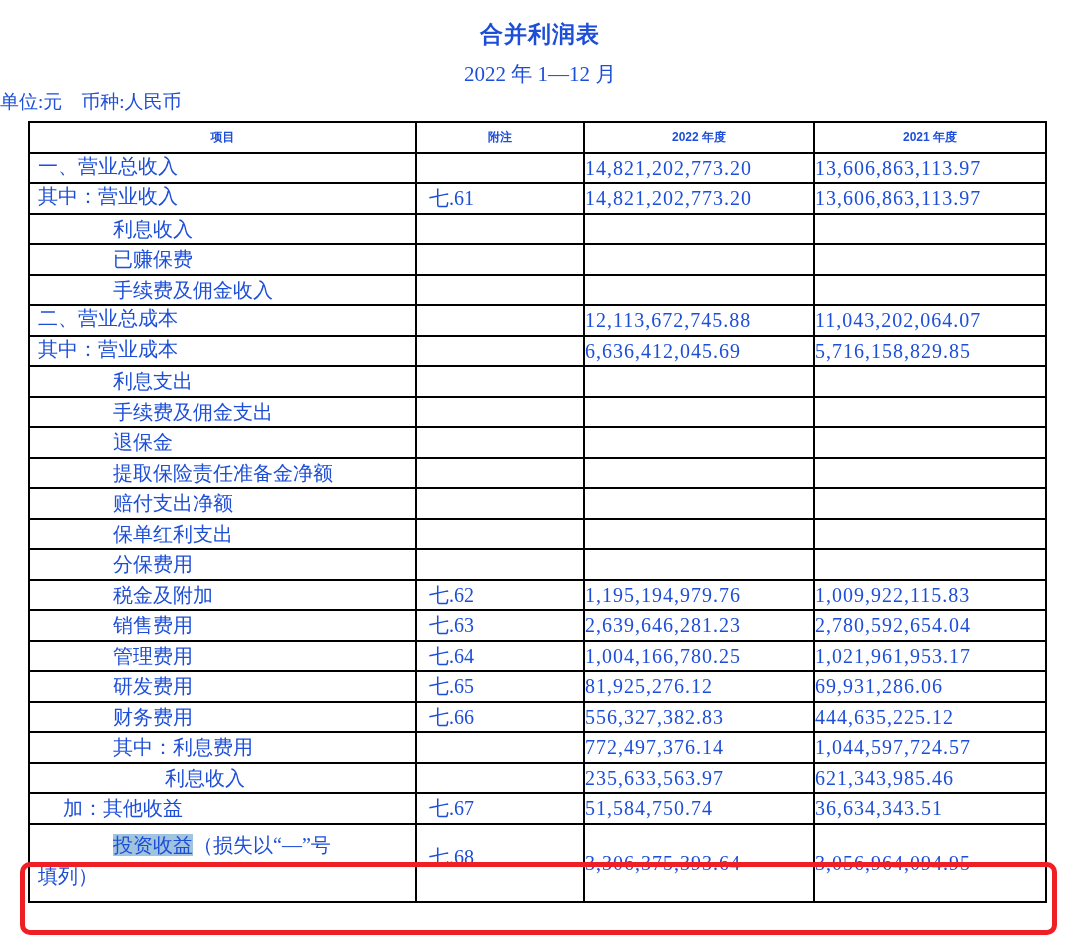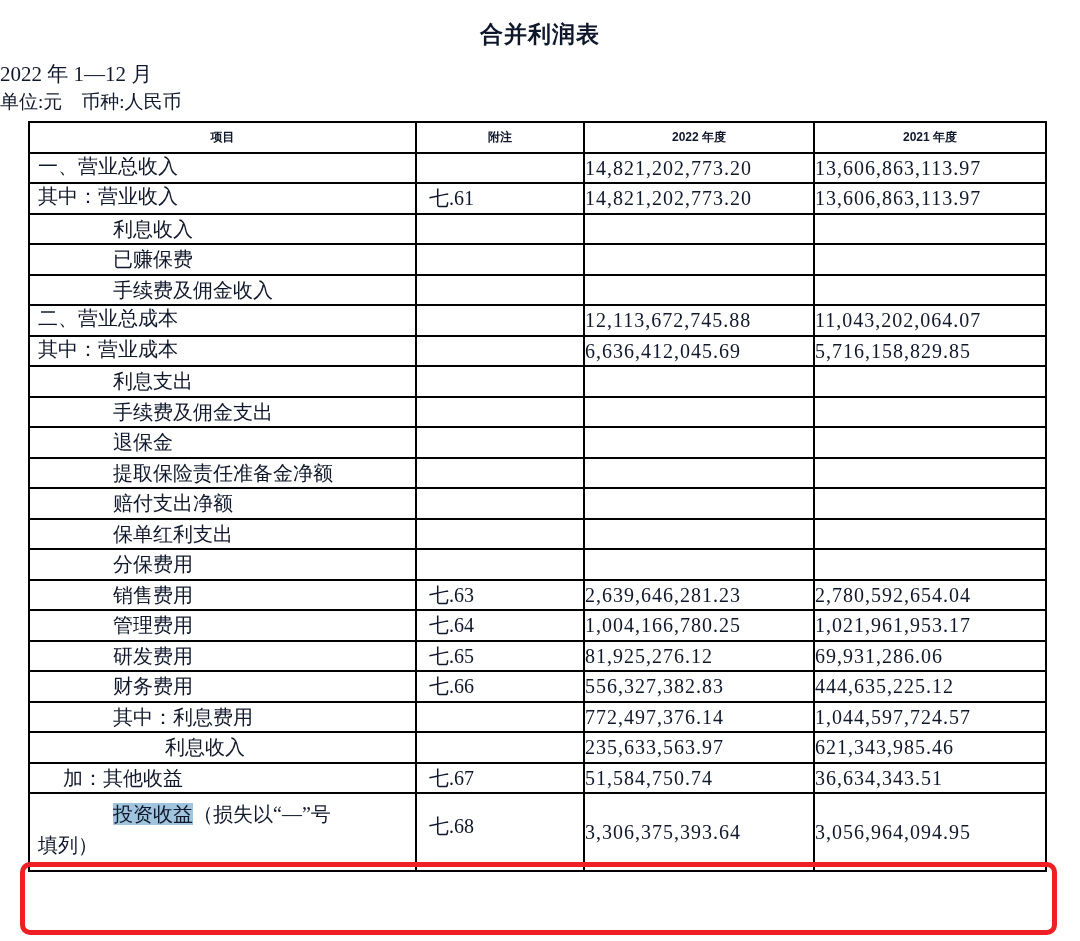--- a/index.html
+++ b/index.html
@@ -3,35 +3,36 @@
 <meta charset="utf-8">
 <style>
   * { margin: 0; padding: 0; box-sizing: border-box; }
   html, body { background: #ffffff; }
   .page {
     position: relative;
     width: 1080px;
     height: 941px;
     background: #ffffff;
     overflow: hidden;
-    color: #0f172a;
+    color: #1d4ed8;
     font-family: "Liberation Serif", "DejaVu Serif", serif;
   }
   .doc-title {
     position: absolute;
     top: 19px; left: 0; width: 1080px;
     text-align: center;
     font-family: "Liberation Sans", "DejaVu Sans", sans-serif;
     font-weight: bold;
     font-size: 23px;
     letter-spacing: 1px;
   }
   .doc-period {
     position: absolute;
     top: 60px; left: 0; width: 1080px;
+    text-align: center;
     font-size: 21px;
   }
   .unit-note {
     position: absolute;
     top: 89px; left: 0; width: 1045px;
     text-align: left;
     font-size: 19px;
   }
   table.fin {
     position: absolute;
@@ -189,20 +190,26 @@
           <td class="num"></td>
           <td class="num"></td>
         </tr>
         <tr>
           <td class="item i1">分保费用</td>
           <td class="note"></td>
           <td class="num"></td>
           <td class="num"></td>
         </tr>
         <tr>
+          <td class="item i1">税金及附加</td>
+          <td class="note">七.62</td>
+          <td class="num">1,195,194,979.76</td>
+          <td class="num">1,009,922,115.83</td>
+        </tr>
+        <tr>
           <td class="item i1">销售费用</td>
           <td class="note">七.63</td>
           <td class="num">2,639,646,281.23</td>
           <td class="num">2,780,592,654.04</td>
         </tr>
         <tr>
           <td class="item i1">管理费用</td>
           <td class="note">七.64</td>
           <td class="num">1,004,166,780.25</td>
           <td class="num">1,021,961,953.17</td>

